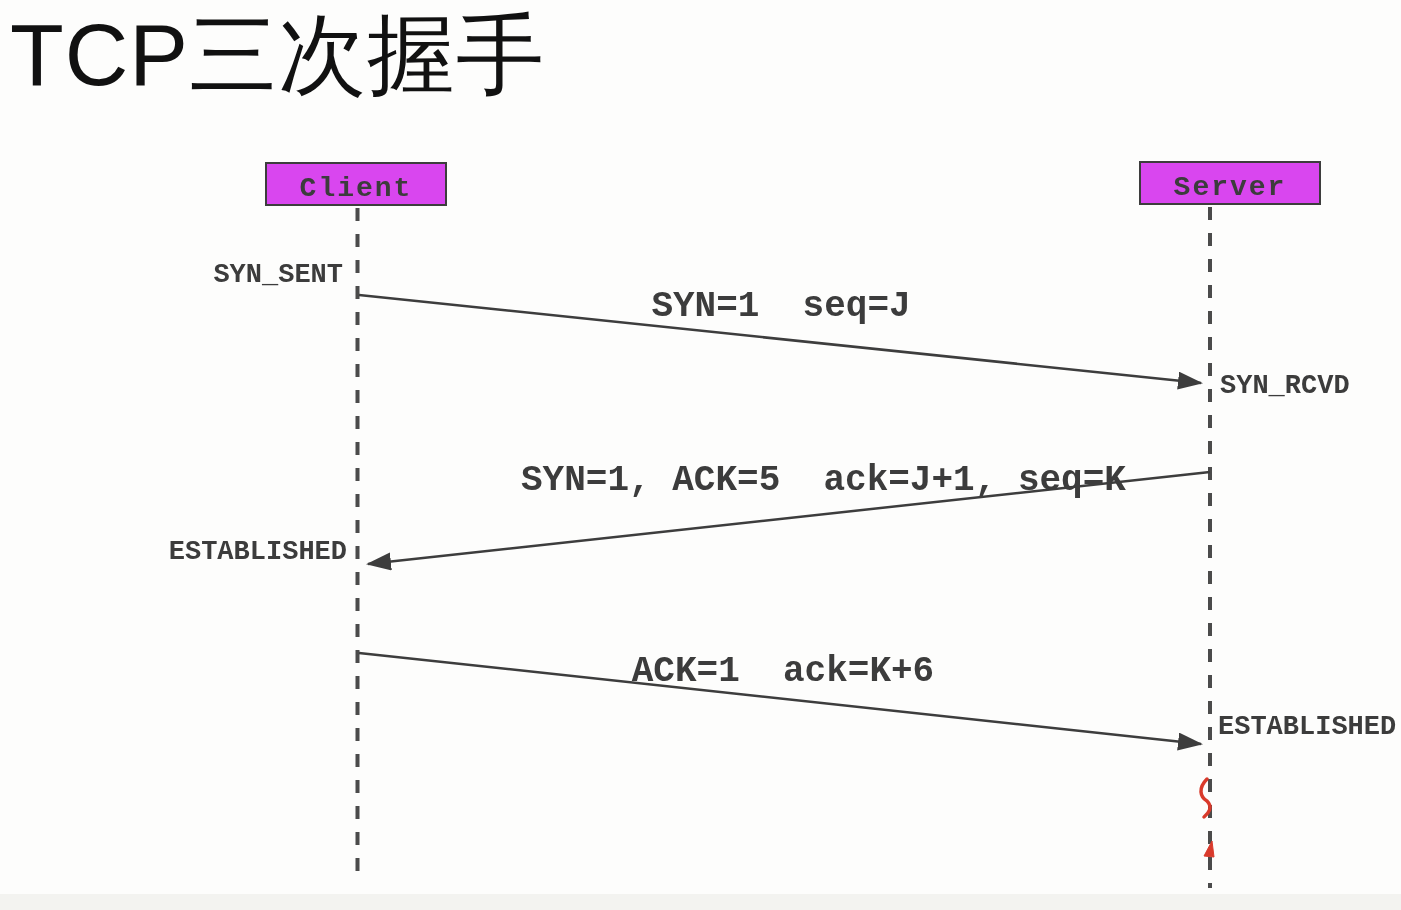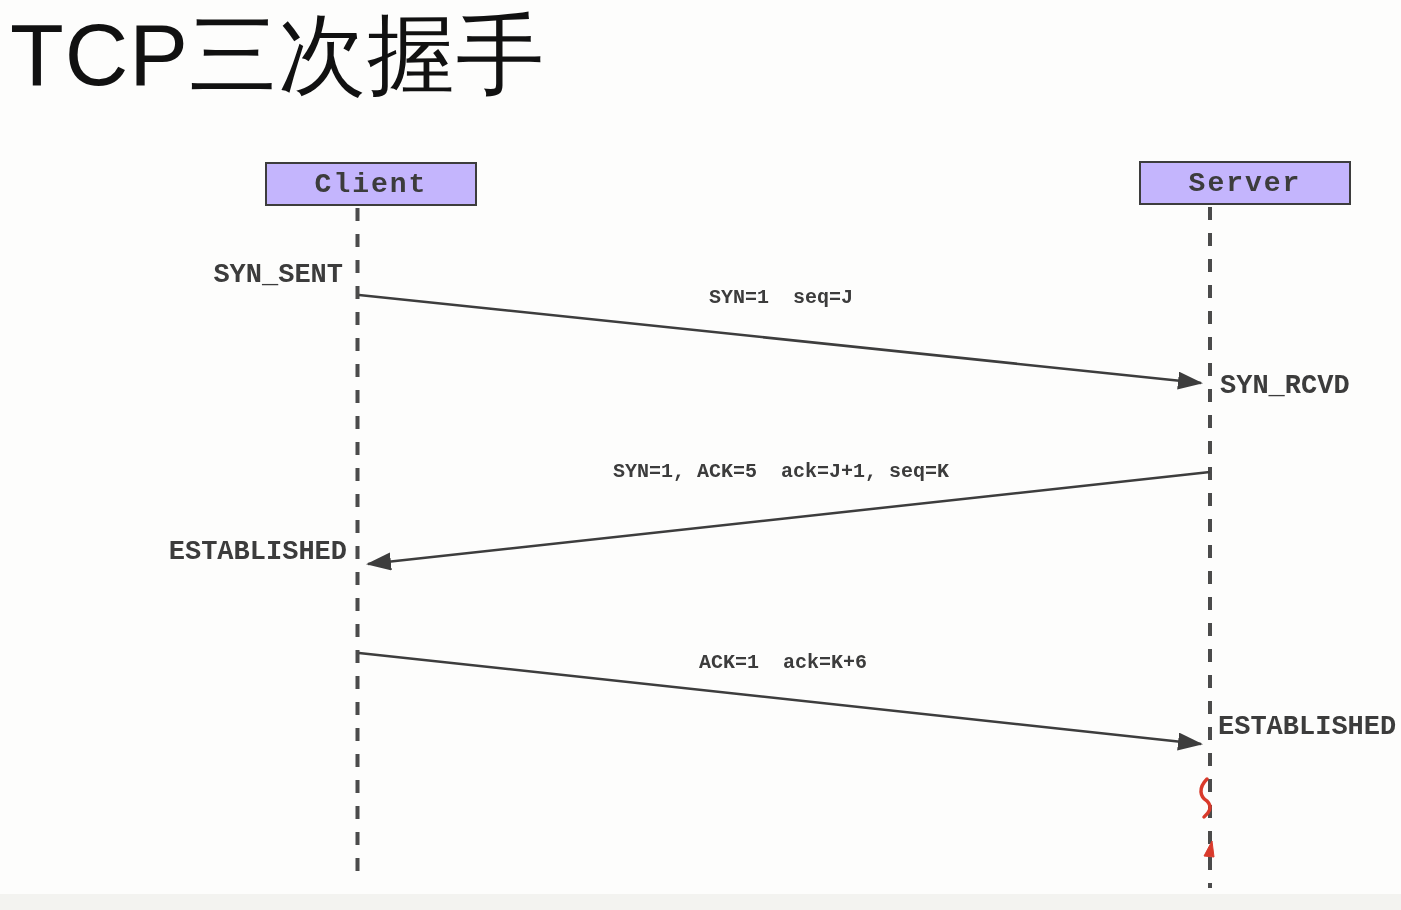--- a/index.html
+++ b/index.html
@@ -16,24 +16,24 @@
     left: 10px; top: -4px;
     font-family: "Liberation Sans", sans-serif;
     font-size: 88px;
     font-weight: 500;
     color: #111;
     letter-spacing: 1px;
     white-space: pre;
   }
   .actor-box {
     position: absolute;
-    width: 212px; height: 44px;
+    width: 182px; height: 44px;
     border: 2px solid #3d3d3d;
-    background: #c4b5fd;
-    display: flex; align-items: center; justify-content: center;
+    background: #d946ef;
+    display: flex; align-items: flex-end; justify-content: center;
     font-size: 28px;
     font-weight: bold;
     color: #3c3c3c;
     letter-spacing: 2px;
   }
   #client-box { left: 265px; top: 162px; }
   #server-box { left: 1119px; top: 161px; margin-left: 20px; }
   .state-label {
     position: absolute;
     font-size: 27px;
@@ -43,21 +43,21 @@
   }
   .state-right-align { width: 210px; text-align: right; }
   #syn-sent        { left: 133px;  top: 260px; }
   #syn-rcvd        { left: 1220px; top: 355px; margin-top: 16px; }
   #established-cli { left: 137px;  top: 537px; }
   #established-srv { left: 1218px; top: 712px; }
   .msg-label {
     position: absolute;
     width: 520px;
     text-align: center;
-    font-size: 20px;
+    font-size: 36px;
     font-weight: bold;
     color: #3c3c3c;
     white-space: pre;
   }
   #msg1 { left: 521px; top: 286px; }
   #msg2 { left: 521px; top: 460px; }
   #msg3 { left: 523px; top: 651px; }
   #diagram-svg {
     position: absolute;
     left: 0; top: 0;

